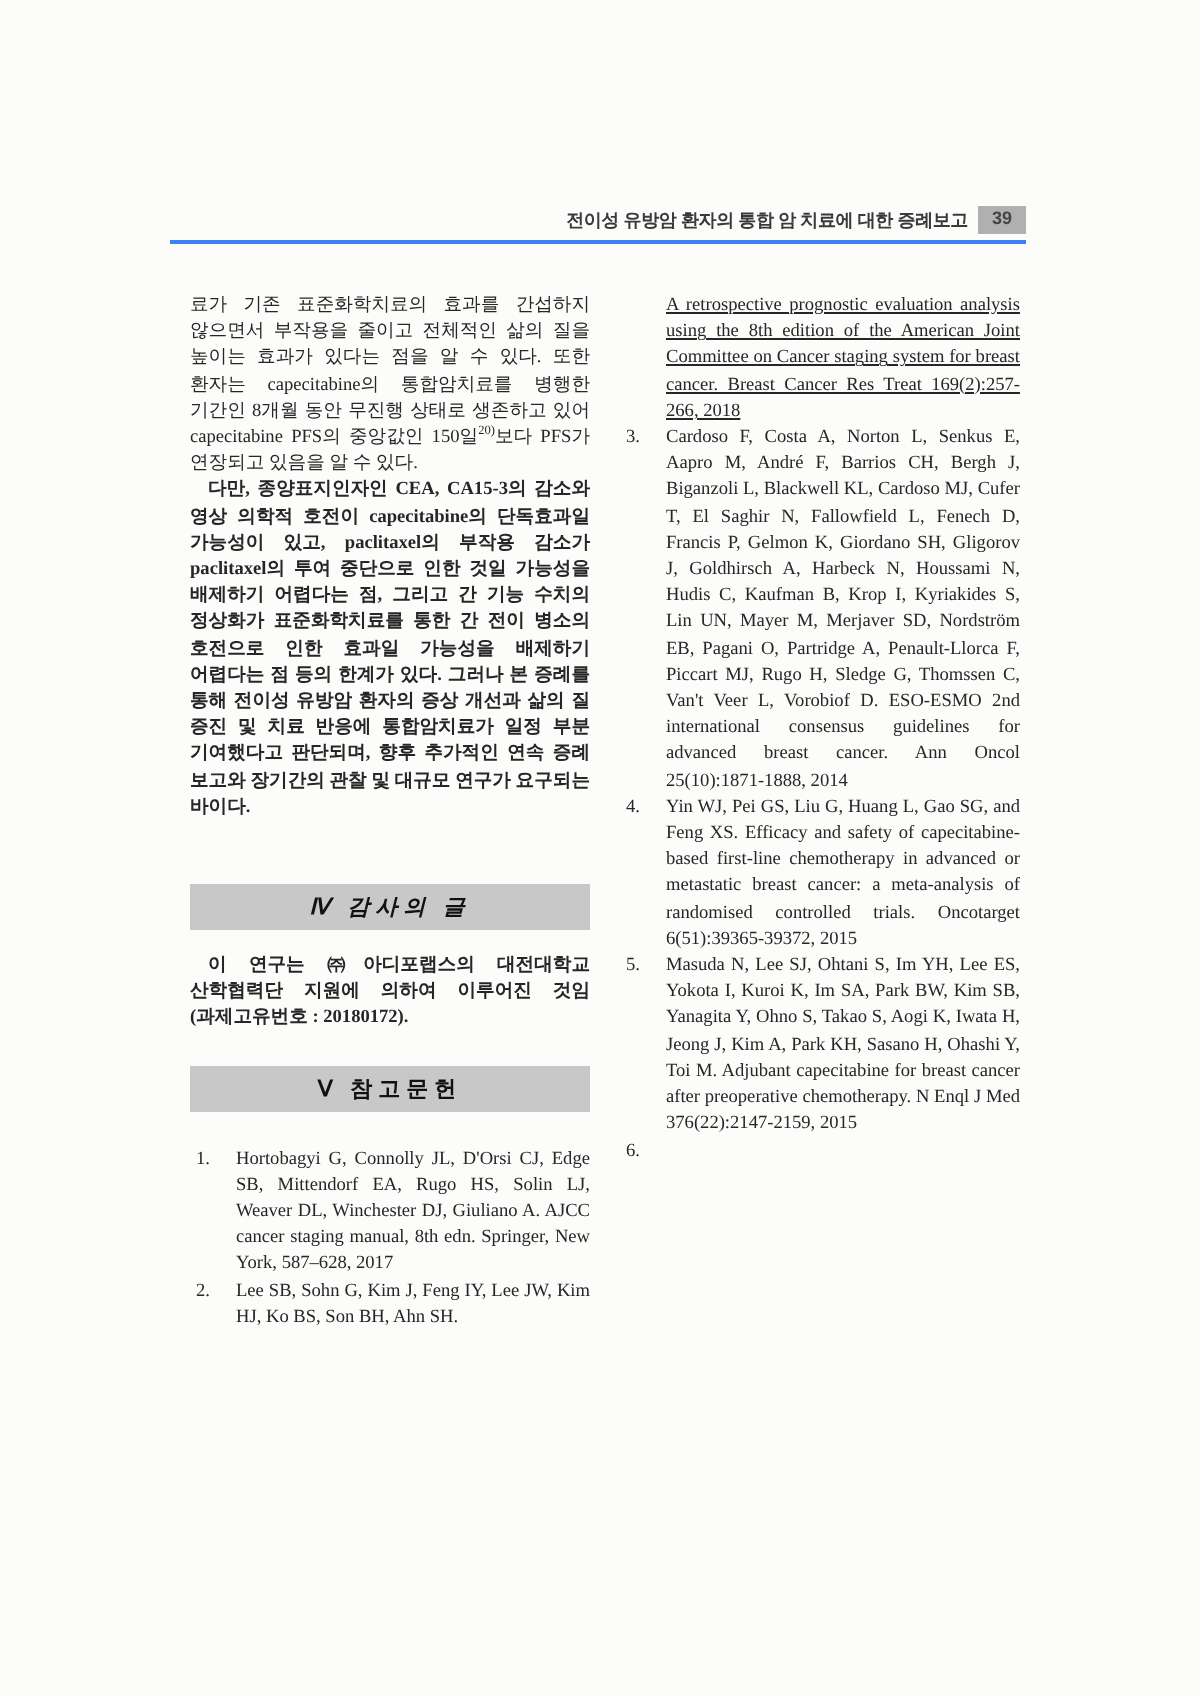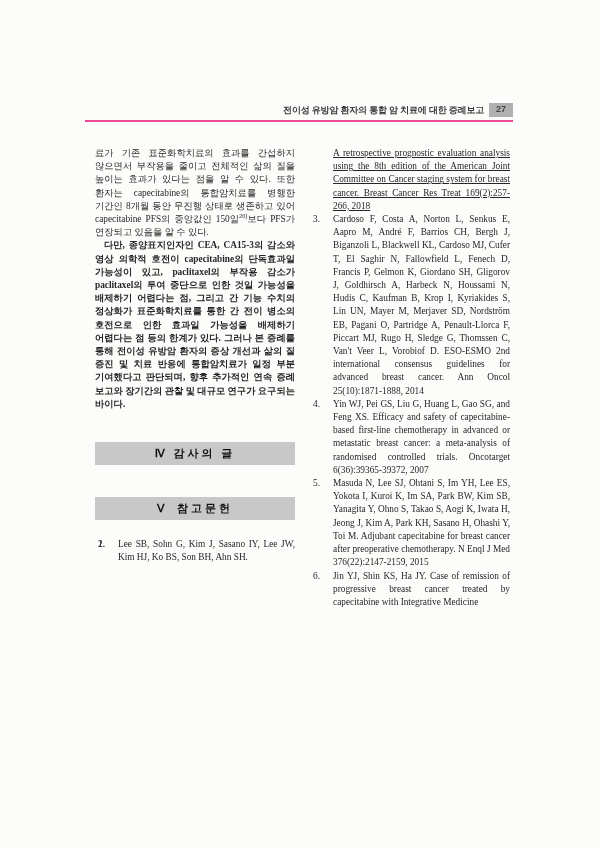--- a/index.html
+++ b/index.html
@@ -5,21 +5,21 @@
   html,body{margin:0;padding:0;background:#ffffff;}
   .page{
     width:600px;height:848px;position:relative;overflow:hidden;
     background:#fcfcfb;color:#262626;
     font-family:"Liberation Serif", serif;
   }
   
   .header-row{
     position:absolute;left:85px;right:87px;top:103px;
     display:flex;justify-content:flex-end;align-items:center;gap:5px;
-    padding-bottom:3px;border-bottom:2px solid #ec4899;
+    padding-bottom:3px;border-bottom:2px solid #3b82f6;
   }
   .header-title{
     font-family:"Liberation Sans", sans-serif;
     font-size:9px;font-weight:bold;color:#3a3a3a;letter-spacing:-0.2px;
   }
   .page-badge{
     font-family:"Liberation Sans", sans-serif;
     font-size:9px;font-weight:bold;color:#454545;
     padding:2px 7px 3px;line-height:1;
   }
@@ -31,77 +31,78 @@
     word-break:keep-all;
   }
   .indent{text-indent:9px;font-weight:bold;}
   sup.fn{font-size:6.3px;line-height:0;}
   
   .section-heading{
     text-align:center;font-size:11px;font-weight:bold;color:#111;
     padding:4px 0 4px;letter-spacing:3px;
   }
   .heading-iv{margin:31px 0 12px;}
-  .heading-v{margin:32px 0 18px;font-family:Liberation Mono, monospace;}
+  .heading-v{margin:16px 0 18px;}
   
   .ref-item{
     position:relative;padding-left:23px;
     font-size:9.3px;line-height:13.2px;text-align:justify;
   }
   .ref-item .num{position:absolute;left:3px;top:0;}
   .ref-cont{
     padding-left:23px;font-size:9.3px;line-height:13.2px;text-align:justify;text-decoration:underline;
   }
 </style>
 </head>
 <body>
 
 <div class="page">
 
   <div class="header-row">
     <span class="header-title">전이성 유방암 환자의 통합 암 치료에 대한 증례보고</span>
-    <span class="page-badge" style="background: rgb(176, 176, 176);">27</span>
+    <span class="page-badge" style="background: rgb(176, 176, 176);">39</span>
   </div>
 
   <div class="columns">
 
     <div class="col">
       <p class="body-par"><span>료가 기존 표준화학치료의 효과를 간섭하지 않으면서 부작용을 줄이고 전체적인 삶의 질을 높이는 효과가 있다는 점을 알 수 있다. 또한 환자는 capecitabine의 통합암치료를 병행한 기간인 8개월 동안 무진행 상태로 생존하고 있어 capecitabine PFS의 중앙값인 150일</span><sup class="fn">20)</sup><span>보다 PFS가 연장되고 있음을 알 수 있다.</span></p>
 
       <p class="body-par indent">다만, 종양표지인자인 CEA, CA15-3의 감소와 영상 의학적 호전이 capecitabine의 단독효과일 가능성이 있고, paclitaxel의 부작용 감소가 paclitaxel의 투여 중단으로 인한 것일 가능성을 배제하기 어렵다는 점, 그리고 간 기능 수치의 정상화가 표준화학치료를 통한 간 전이 병소의 호전으로 인한 효과일 가능성을 배제하기 어렵다는 점 등의 한계가 있다. 그러나 본 증례를 통해 전이성 유방암 환자의 증상 개선과 삶의 질 증진 및 치료 반응에 통합암치료가 일정 부분 기여했다고 판단되며, 향후 추가적인 연속 증례 보고와 장기간의 관찰 및 대규모 연구가 요구되는 바이다.</p>
 
-      <div class="section-heading heading-iv" style="background: rgb(200, 200, 200);">Ⅳ  감사의 글</div>
+      <div class="section-heading heading-iv" style="background: rgb(200, 200, 200); font-style: italic;">Ⅳ  감사의 글</div>
 
+      <p class="body-par indent">이 연구는 ㈜아디포랩스의 대전대학교 산학협력단 지원에 의하여 이루어진 것임(과제고유번호 : 20180172).</p>
 
       <div class="section-heading heading-v" style="background: rgb(200, 200, 200);">Ⅴ  참고문헌</div>
 
       <div class="ref-item">
         <span class="num">1.</span>
+        <span>Hortobagyi G, Connolly JL, D'Orsi CJ, Edge SB, Mittendorf EA, Rugo HS, Solin LJ, Weaver DL, Winchester DJ, Giuliano A. AJCC cancer staging manual, 8th edn. Springer, New York, 587–628, 2017</span>
       </div>
       <div class="ref-item">
         <span class="num">2.</span>
-        <span>Lee SB, Sohn G, Kim J, Sasano IY, Lee JW, Kim HJ, Ko BS, Son BH, Ahn SH.</span>
+        <span>Lee SB, Sohn G, Kim J, Feng IY, Lee JW, Kim HJ, Ko BS, Son BH, Ahn SH.</span>
       </div>
     </div>
 
     <div class="col">
       <div class="ref-cont">A retrospective prognostic evaluation analysis using the 8th edition of the American Joint Committee on Cancer staging system for breast cancer. Breast Cancer Res Treat 169(2):257-266, 2018</div>
 
       <div class="ref-item">
         <span class="num">3.</span>
         <span>Cardoso F, Costa A, Norton L, Senkus E, Aapro M, André F, Barrios CH, Bergh J, Biganzoli L, Blackwell KL, Cardoso MJ, Cufer T, El Saghir N, Fallowfield L, Fenech D, Francis P, Gelmon K, Giordano SH, Gligorov J, Goldhirsch A, Harbeck N, Houssami N, Hudis C, Kaufman B, Krop I, Kyriakides S, Lin UN, Mayer M, Merjaver SD, Nordström EB, Pagani O, Partridge A, Penault-Llorca F, Piccart MJ, Rugo H, Sledge G, Thomssen C, Van't Veer L, Vorobiof D. ESO-ESMO 2nd international consensus guidelines for advanced breast cancer. Ann Oncol 25(10):1871-1888, 2014</span>
       </div>
       <div class="ref-item">
         <span class="num">4.</span>
-        <span>Yin WJ, Pei GS, Liu G, Huang L, Gao SG, and Feng XS. Efficacy and safety of capecitabine-based first-line chemotherapy in advanced or metastatic breast cancer: a meta-analysis of randomised controlled trials. Oncotarget 6(36):39365-39372, 2007</span>
+        <span>Yin WJ, Pei GS, Liu G, Huang L, Gao SG, and Feng XS. Efficacy and safety of capecitabine-based first-line chemotherapy in advanced or metastatic breast cancer: a meta-analysis of randomised controlled trials. Oncotarget 6(51):39365-39372, 2015</span>
       </div>
       <div class="ref-item">
         <span class="num">5.</span>
         <span>Masuda N, Lee SJ, Ohtani S, Im YH, Lee ES, Yokota I, Kuroi K, Im SA, Park BW, Kim SB, Yanagita Y, Ohno S, Takao S, Aogi K, Iwata H, Jeong J, Kim A, Park KH, Sasano H, Ohashi Y, Toi M. Adjubant capecitabine for breast cancer after preoperative chemotherapy. N Enql J Med 376(22):2147-2159, 2015</span>
       </div>
       <div class="ref-item">
         <span class="num">6.</span>
-        <span>Jin YJ, Shin KS, Ha JY. Case of remission of progressive breast cancer treated by capecitabine with Integrative Medicine</span>
       </div>
     </div>
 
   </div>
 </div>
 
 </body></html>

